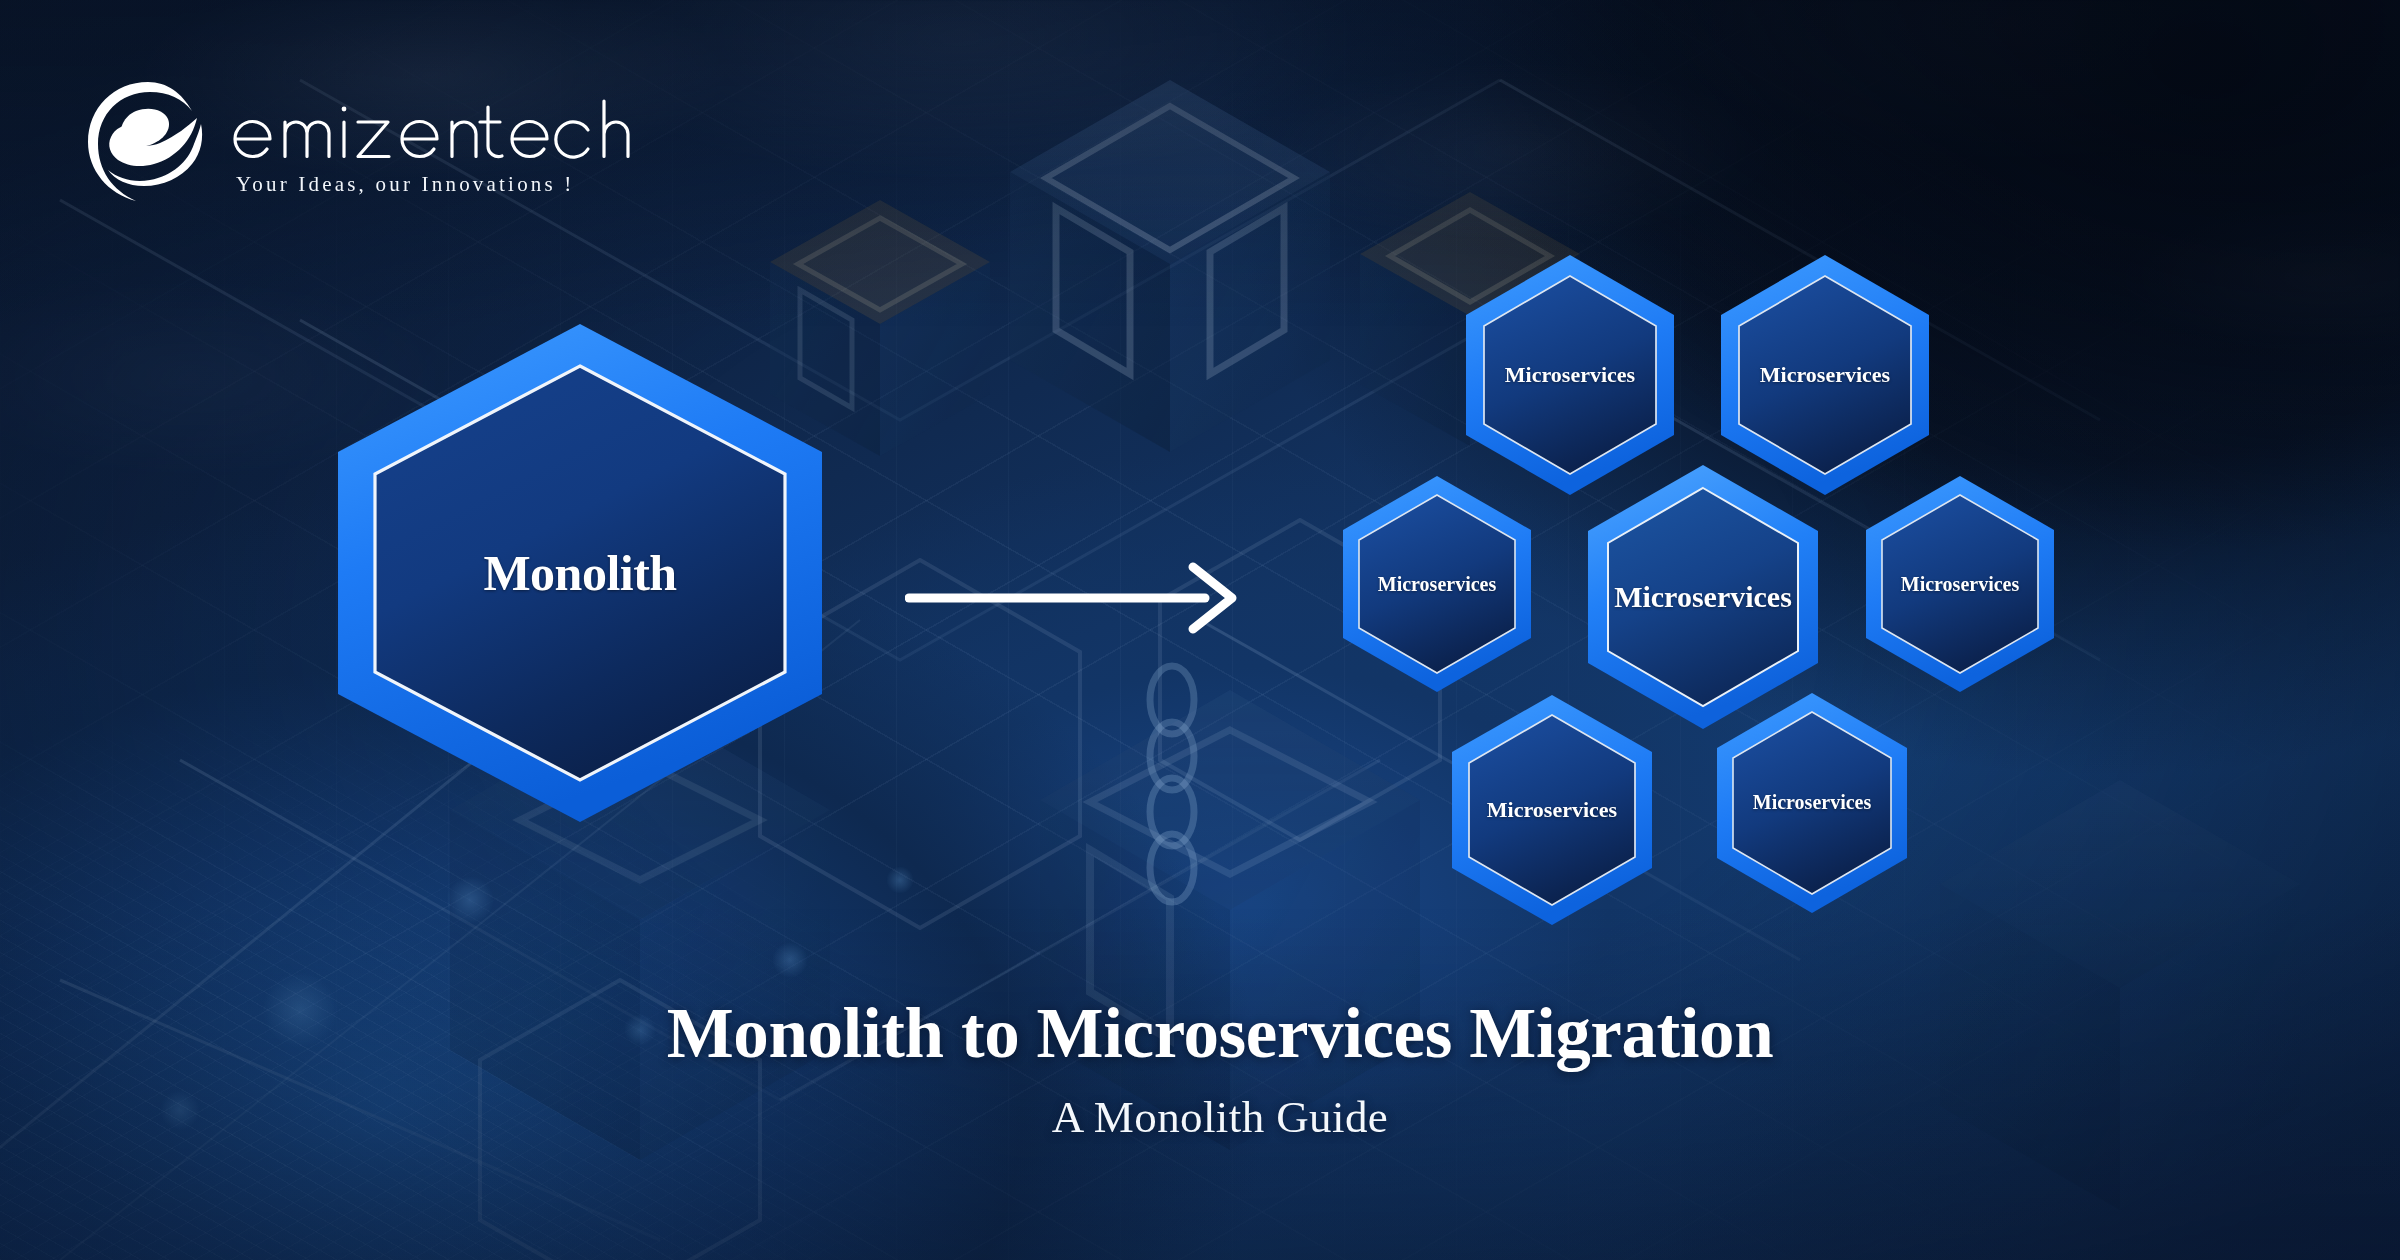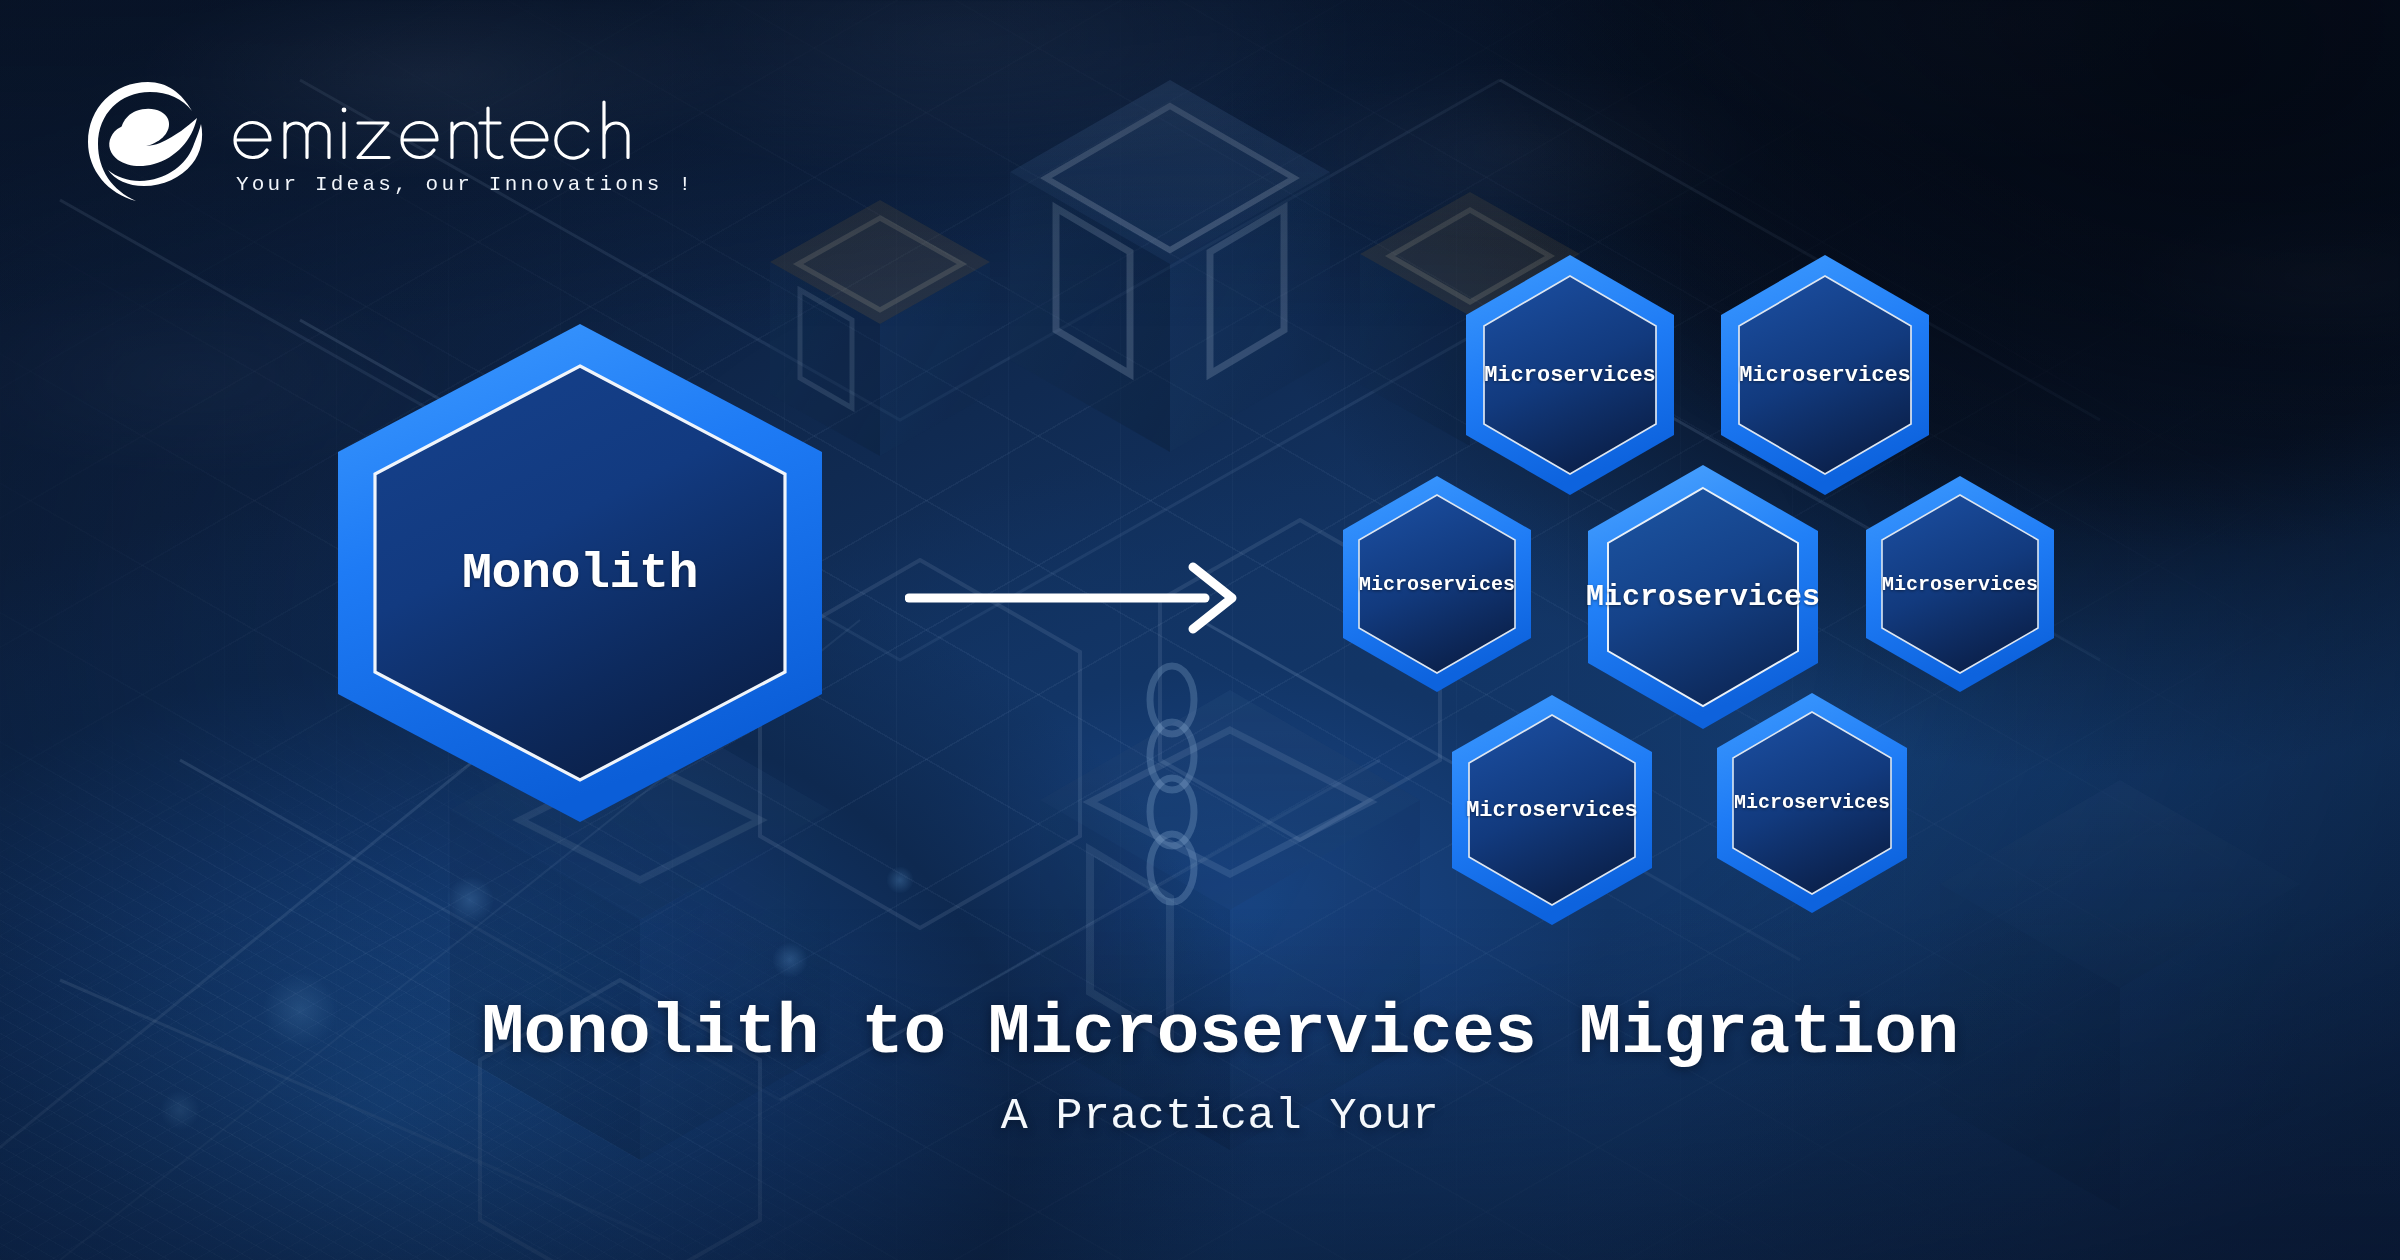--- a/index.html
+++ b/index.html
@@ -5,21 +5,21 @@
   html, body {
     margin: 0;
     padding: 0;
     background: #000;
   }
   #stage {
     position: relative;
     width: 2400px;
     height: 1260px;
     overflow: hidden;
-    font-family: Liberation Mono, monospace;
+    font-family: Liberation Serif, serif;
     background: #ec4899;
   }
 
   
   .bg-layer { position: absolute; inset: 0; }
 
   .bg-base {
     background:
       radial-gradient(ellipse 1100px 760px at 16% 88%, #1b5296 0%, #13396f 34%, #0e2950 58%, rgba(11,28,56,0) 80%),
       radial-gradient(ellipse 900px 600px at 52% 72%, #19478a 0%, #123566 40%, rgba(12,30,60,0) 76%),
@@ -416,16 +416,16 @@
   <div class="hex" style="left:1700px; top:690px; width:224px; height:224px;">
     <svg width="224" height="224" viewBox="0 0 224 224">
       <polygon points="112,3 207,58 207,168 112,223 17,168 17,58" fill="url(#msBorder1)"></polygon>
       <polygon points="112,22 191,68 191,158 112,204 33,158 33,68" fill="url(#msFill1)" stroke="#DDE6F1" stroke-width="1.6"></polygon>
     </svg>
     <div class="hex-label" style="font-size:20px;">Microservices</div>
   </div>
 
   <div class="title-block">
     <div class="main-title">Monolith to Microservices Migration</div>
-    <div class="sub-title">A Practical Your</div>
+    <div class="sub-title">A Monolith Guide</div>
   </div>
 
 </div>
 
 </body></html>

